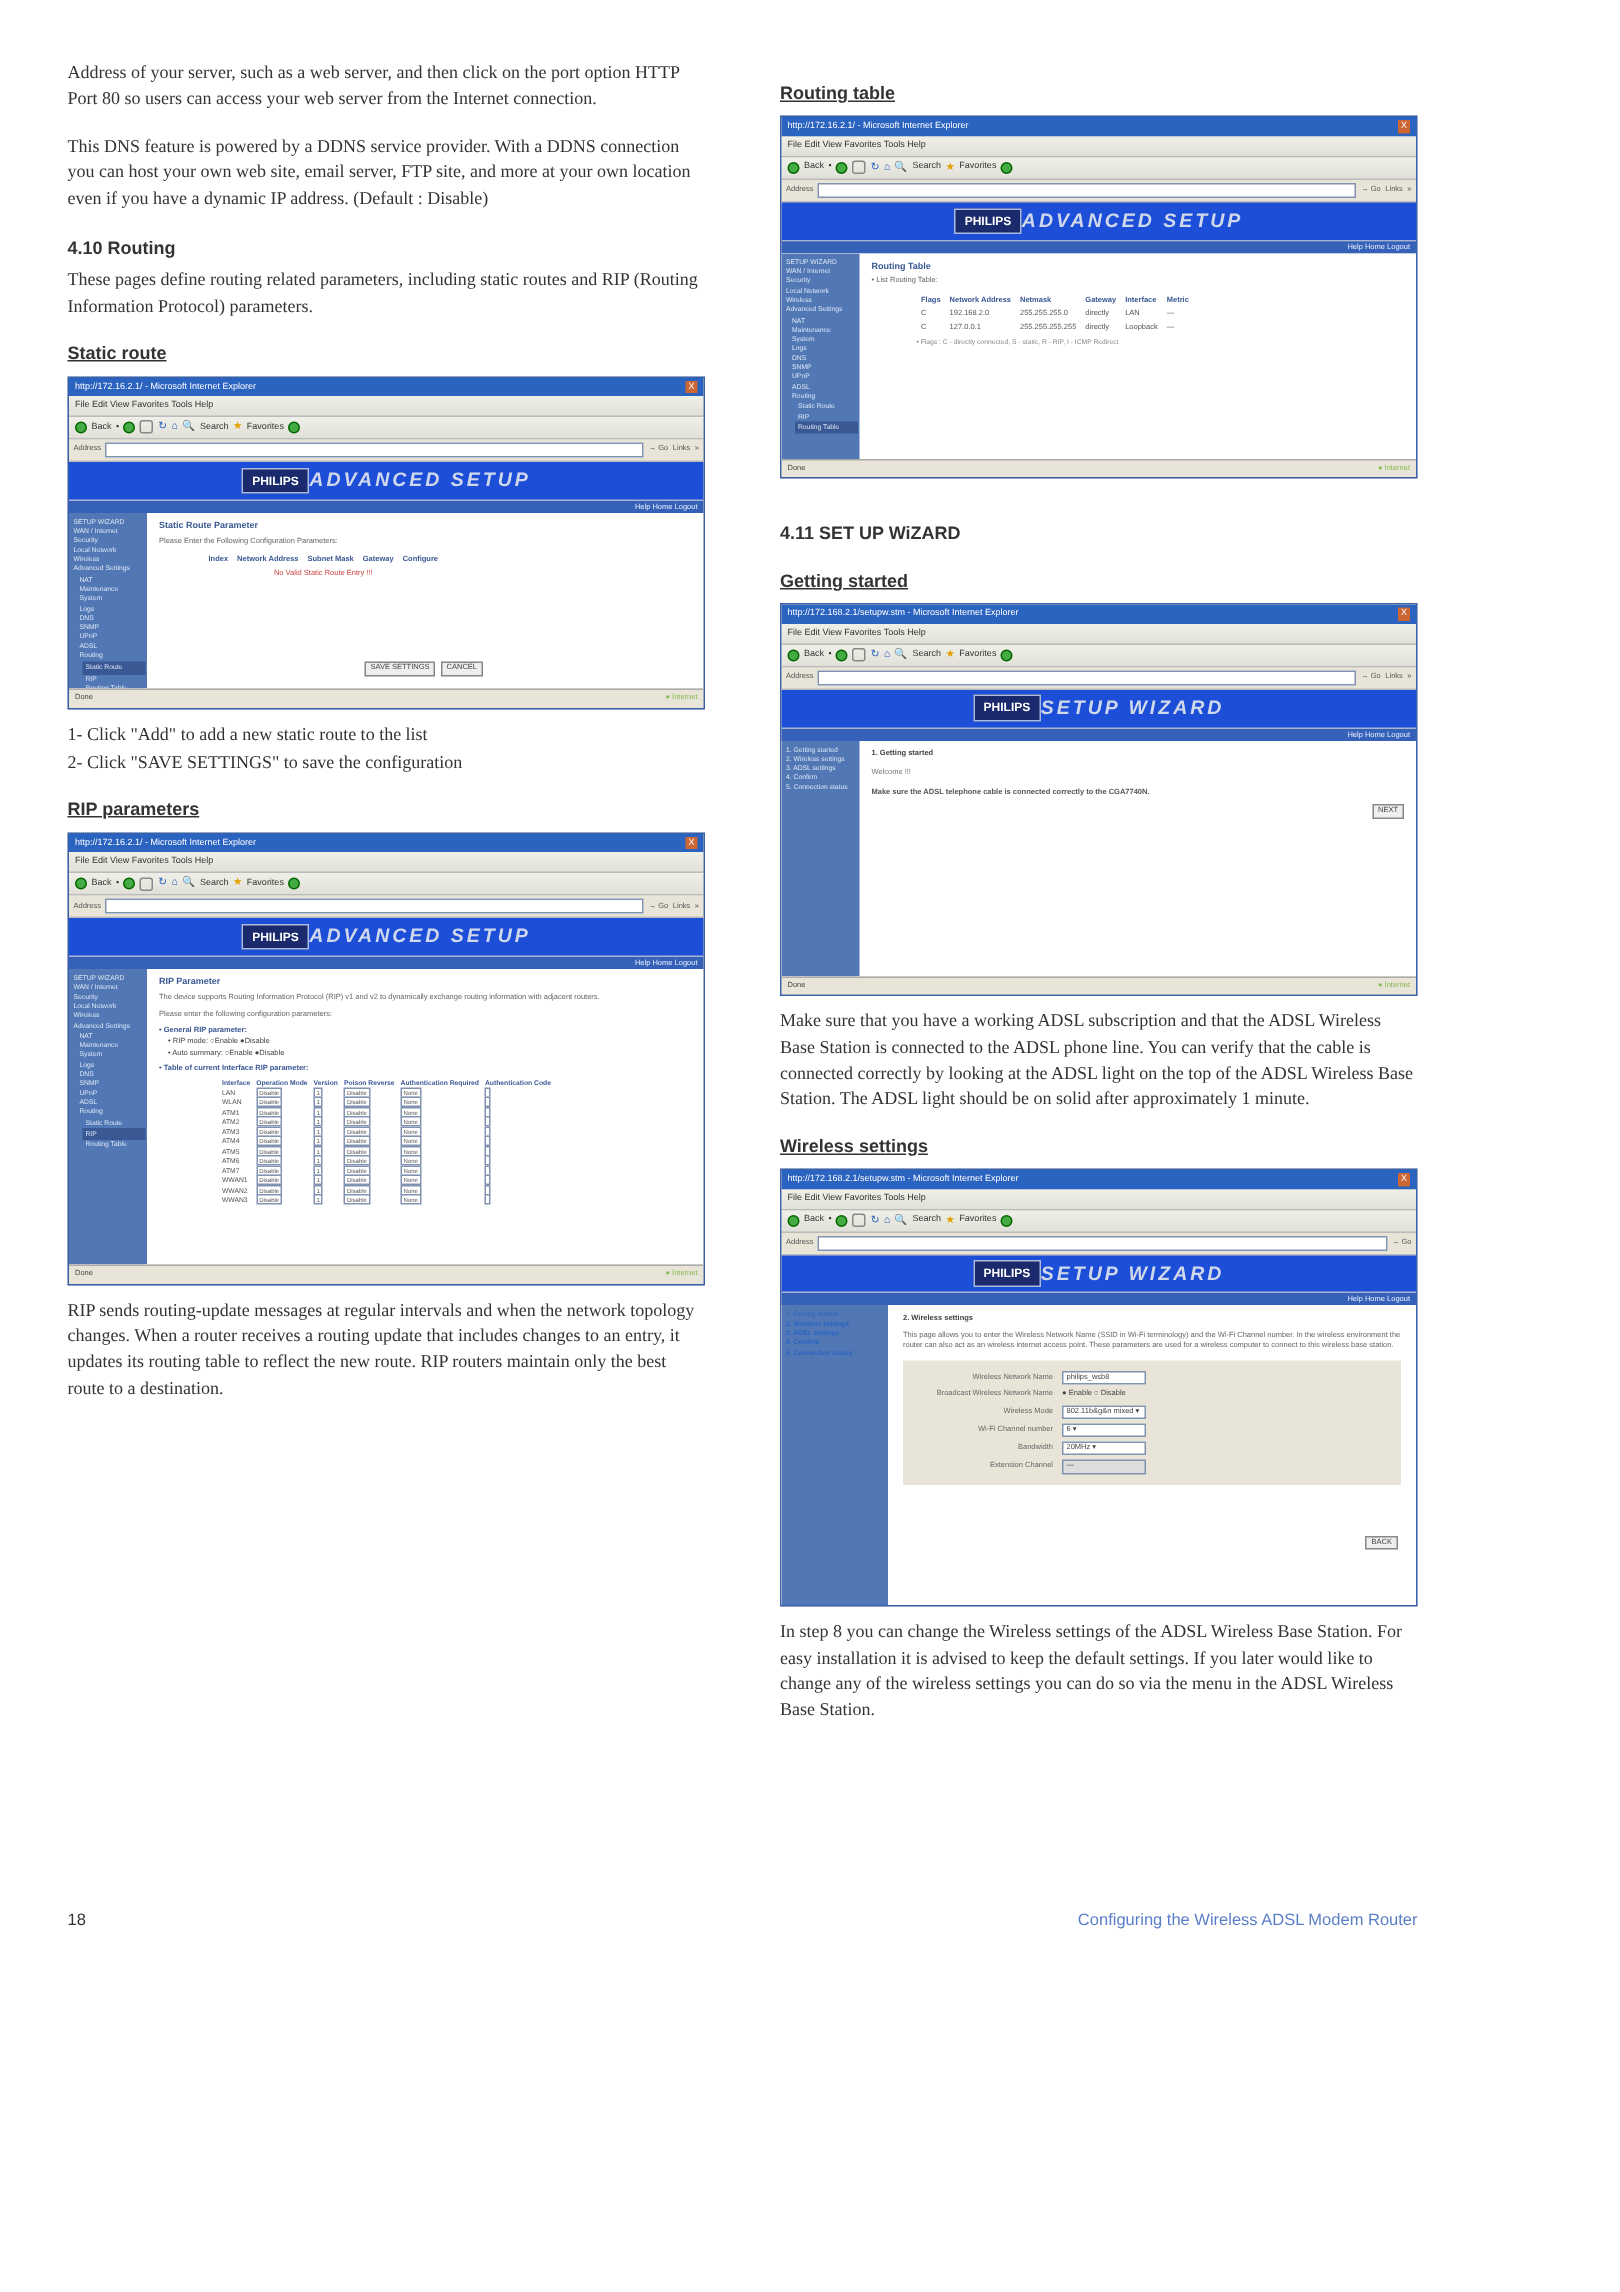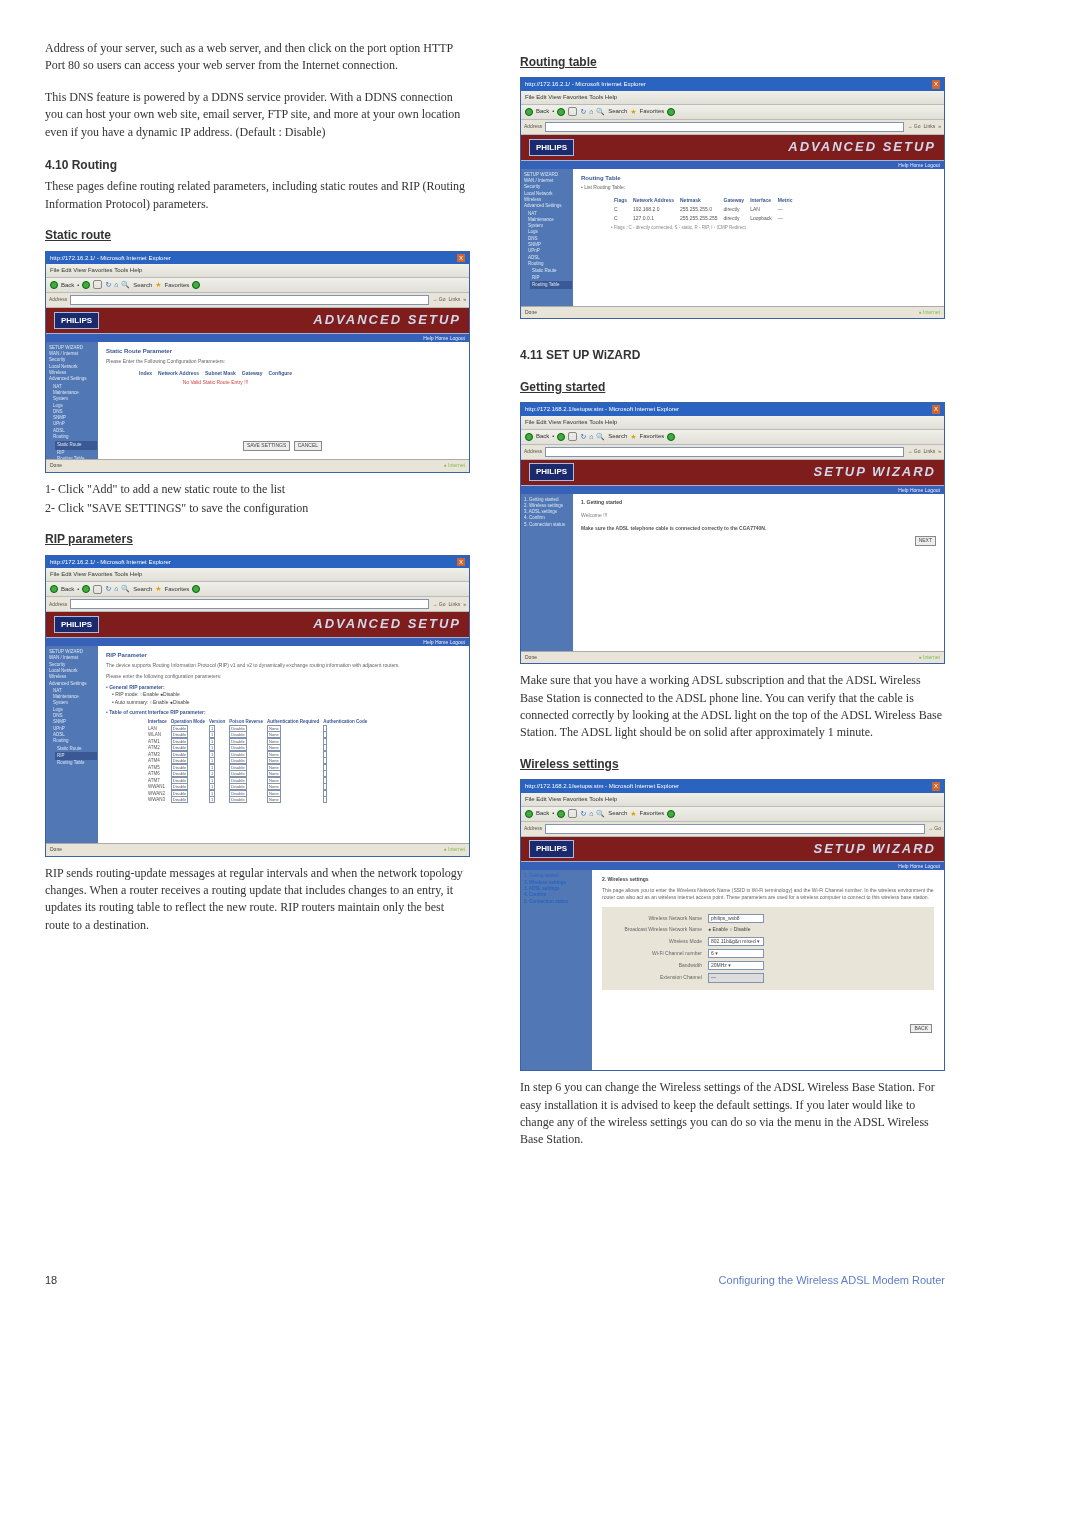--- a/index.html
+++ b/index.html
@@ -68,23 +68,23 @@
       border-bottom: 1px solid #bbb;
       padding: 2px 3px;
       font-size: 5px;
       color: #555;
       display:flex;
       align-items:center;
       gap:3px;
     }
     .addr-input{flex:1; background:#fff; border:1px solid #8193b0; height:8px;}
     .thumb-header {
-      background: #7f1d1d;
-      display: flex;
-      justify-content: space-between;
+      background: #1d4ed8;
+      display: flex;
+      justify-content: center;
       align-items: center;
       padding: 3px 8px;
       border-bottom: 1px solid #a7b5d3;
     }
     .philips-logo {
       background: #1a2a6c;
       color: #fff;
       font-weight: bold;
       font-size: 8px;
       padding: 2px 6px;
@@ -646,20 +646,20 @@
                 <span class="ctrl" style="background:#ddd">—</span>
               </div>
           </div>
           <div style="text-align:right; margin-top:30px;">
             <span class="mini-btn">BACK</span>
           </div>
         </div>
       </div>
     </div>
 
-    <p>In step 6 you can change the Wireless settings of the ADSL Wireless Base Station. For easy installation it is advised to keep the default settings. If you later would like to change any of the wireless settings you can do so via the menu in the ADSL Wireless Base Station.</p>
+    <p>In step 8 you can change the Wireless settings of the ADSL Wireless Base Station. For easy installation it is advised to keep the default settings. If you later would like to change any of the wireless settings you can do so via the menu in the ADSL Wireless Base Station.</p>
   </div>
 </div>
 
 <div class="footer">
   <span>18</span>
   <span class="right">Configuring the Wireless ADSL Modem Router</span>
 </div>
 
 </body></html>

